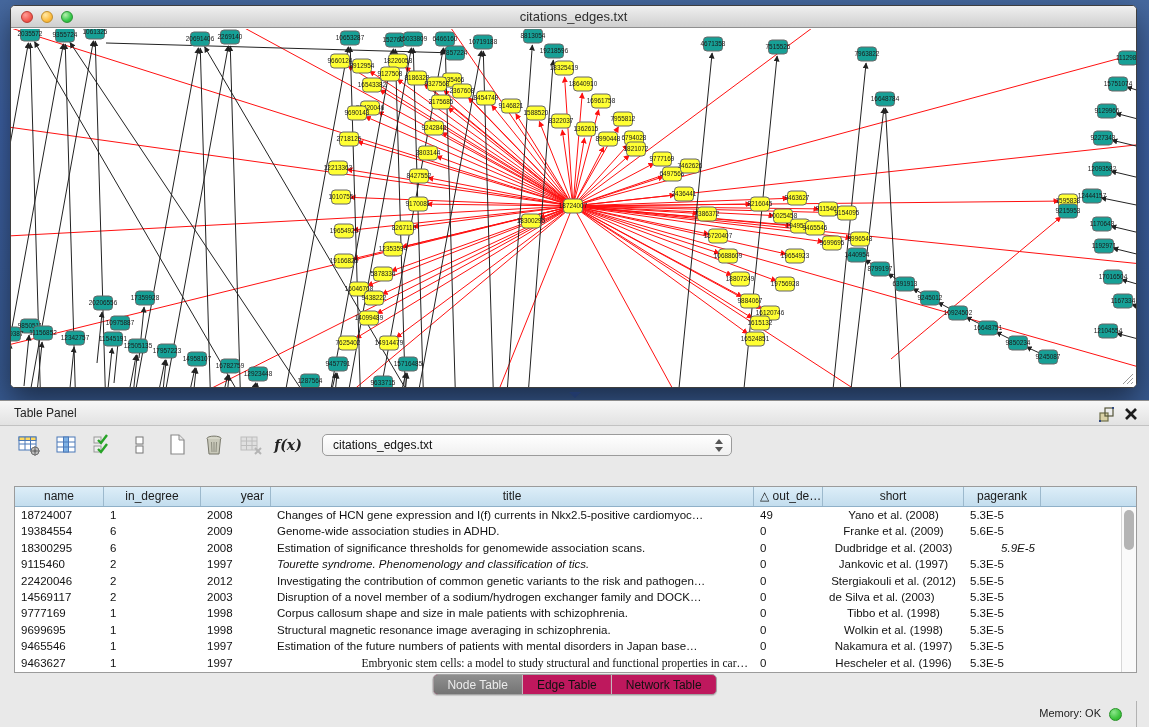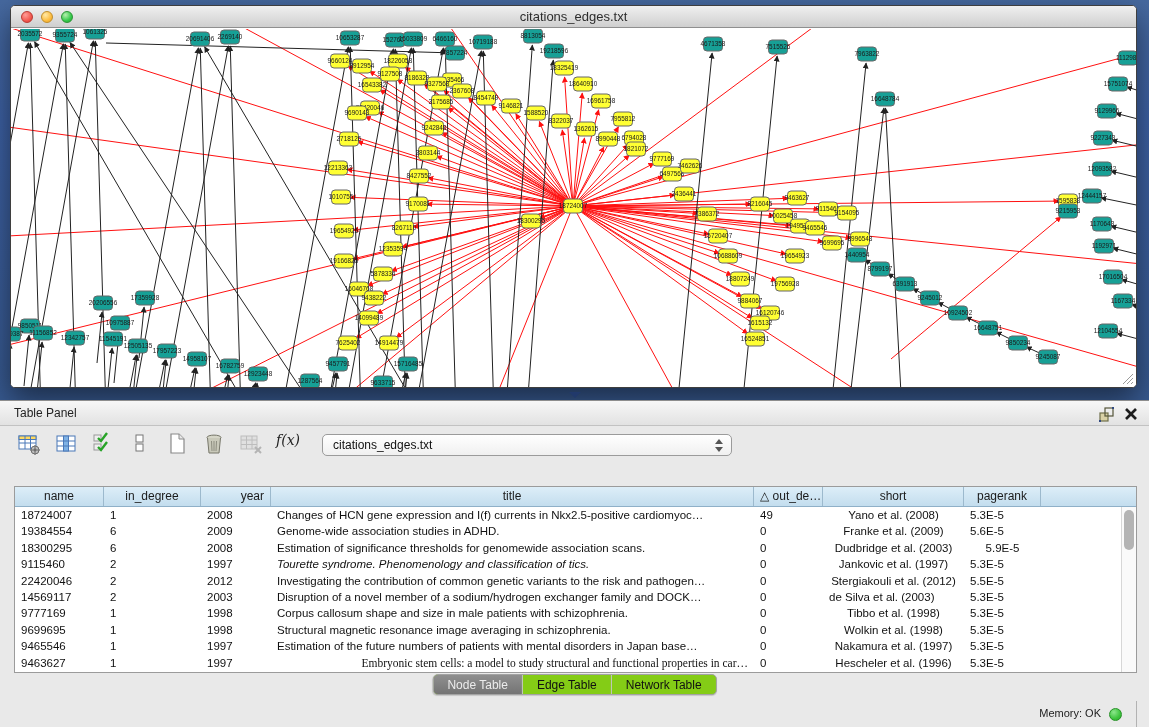--- a/index.html
+++ b/index.html
@@ -28,41 +28,41 @@
   #grip { position:absolute; right:2px; bottom:2px; }
   #splitter-arrow { position:absolute; left:569px; top:392px; width:0; height:0;
     border-left:6px solid transparent; border-right:6px solid transparent; border-top:6px solid #21396b; }
   
   #table-panel { position:absolute; left:0; top:400px; width:1149px; height:327px; background:#e9e9e9; }
   #tp-header { height:26px; line-height:25px; padding-left:14px; font-size:12px; color:#222;
     background:linear-gradient(#f7f7f7,#e2e2e2); border-top:1px solid #8d8d8d; border-bottom:1px solid #c2c2c2; position:relative;}
   #tp-float { position:absolute; right:34px; top:5px; width:17px; height:17px; }
   #tp-close { position:absolute; right:10px; top:5px; width:16px; height:16px; }
   #tp-toolbar { height:38px; display:flex; align-items:center; padding-left:16px; gap:11px; }
-  .tbtn { width:26px; height:26px; display:flex; align-items:flex-start; justify-content:center; }
+  .tbtn { width:26px; height:26px; display:flex; align-items:center; justify-content:center;font-weight:bold; }
   #fx-label { font-family:"DejaVu Serif", serif; font-style:italic; font-size:14px; color:#222; }
   #table-combo { margin-left:10px; width:410px; height:22px; position:relative;
     background:linear-gradient(#ffffff,#f0f0f0); border:1px solid #9b9b9b; border-radius:5px;
     font-size:12px; color:#111; line-height:20px; padding-left:10px; }
   #combo-arrows { position:absolute; right:8px; top:4px; width:8px; height:14px; }
   #combo-arrows .up { width:0;height:0;border-left:4px solid transparent;border-right:4px solid transparent;border-bottom:5px solid #555; margin-bottom:3px;}
   #combo-arrows .dn { width:0;height:0;border-left:4px solid transparent;border-right:4px solid transparent;border-top:5px solid #555;}
   #table-wrap { position:absolute; left:14px; top:86px; width:1123px; height:187px;
     background:#fff; border:1px solid #9b9b9b; overflow:hidden; }
   #thead { display:flex; height:20px; background:linear-gradient(#ddeef8,#c3ddee);
     border-bottom:1px solid #8fb0c8; font-size:12px; color:#1b1b1b; }
   .hc { flex:none; line-height:19px; padding:0 6px; border-right:1px solid #9cb9cd; overflow:hidden; white-space:nowrap; }
   #tbody { font-size:11.5px; color:#111; }
   .trow { display:flex; height:16.4px; line-height:16.4px; }
   .tc { flex:none; padding:0 6px; overflow:hidden; white-space:nowrap; }
   #vscroll { position:absolute; right:0; top:20px; bottom:0; width:15px;
     background:#fafafa; border-left:1px solid #d7d7d7; }
   #vthumb { position:absolute; left:2px; top:3px; width:10px; height:40px; background:#b4b4b4; border-radius:5px; }
   #tab-switch { position:absolute; left:50%; transform:translateX(-50%); top:274px; height:21px;
-    display:flex; border:1px solid #a3a3a3; border-radius:5px; overflow:hidden; background:#84cc16;
+    display:flex; border:1px solid #a3a3a3; border-radius:5px; overflow:hidden; background:#be185d;
     box-shadow:0 1px 1px rgba(0,0,0,.15); }
   .seg { padding:0 14px; line-height:20px; font-size:12px; color:#111; border-right:1px solid #c6c6c6; }
   .seg:last-child { border-right:none; }
   .seg.active { background:linear-gradient(#8f8f8f,#747474); color:#ececec; }
   #memory-label { position:absolute; right:48px; bottom:8px; font-size:11px; color:#222;margin-top:20px; }
   #memory-dot { position:absolute; right:27px; bottom:6px; width:13px; height:13px; border-radius:50%;
     background:radial-gradient(circle at 35% 30%, #8ce68c,#3ec43e 60%,#2aa52a); border:1px solid #259125; }
   #status-divider { position:absolute; right:12px; bottom:0; width:1px; height:26px; background:#b2b2b2; }
 </style>
 </head>
@@ -616,21 +616,21 @@
           <div class="tc" style="width: 141px; text-align: center;">Franke et al. (2009)</div>
           <div class="tc" style="width: 77px; text-align: left;">5.6E-5</div>
         </div>
         <div class="trow">
           <div class="tc" style="width: 89px; text-align: left;">18300295</div>
           <div class="tc" style="width: 97px; text-align: left;">6</div>
           <div class="tc" style="width: 70px; text-align: left;">2008</div>
           <div class="tc" style="width: 483px; text-align: left;">Estimation of significance thresholds for genomewide association scans.</div>
           <div class="tc" style="width: 69px; text-align: left;">0</div>
           <div class="tc" style="width: 141px; text-align: center;">Dudbridge et al. (2003)</div>
-          <div class="tc" style="width: 77px; text-align: center;">5.9E-5</div>
+          <div class="tc" style="width: 77px; text-align: right; font-style: italic;">5.9E-5</div>
         </div>
         <div class="trow">
           <div class="tc" style="width: 89px; text-align: left;">9115460</div>
           <div class="tc" style="width: 97px; text-align: left;">2</div>
           <div class="tc" style="width: 70px; text-align: left;">1997</div>
           <div class="tc" style="width: 483px; text-align: left; font-style: italic;">Tourette syndrome. Phenomenology and classification of tics.</div>
           <div class="tc" style="width: 69px; text-align: left;">0</div>
           <div class="tc" style="width: 141px; text-align: center;">Jankovic et al. (1997)</div>
           <div class="tc" style="width: 77px; text-align: left;">5.3E-5</div>
         </div>

